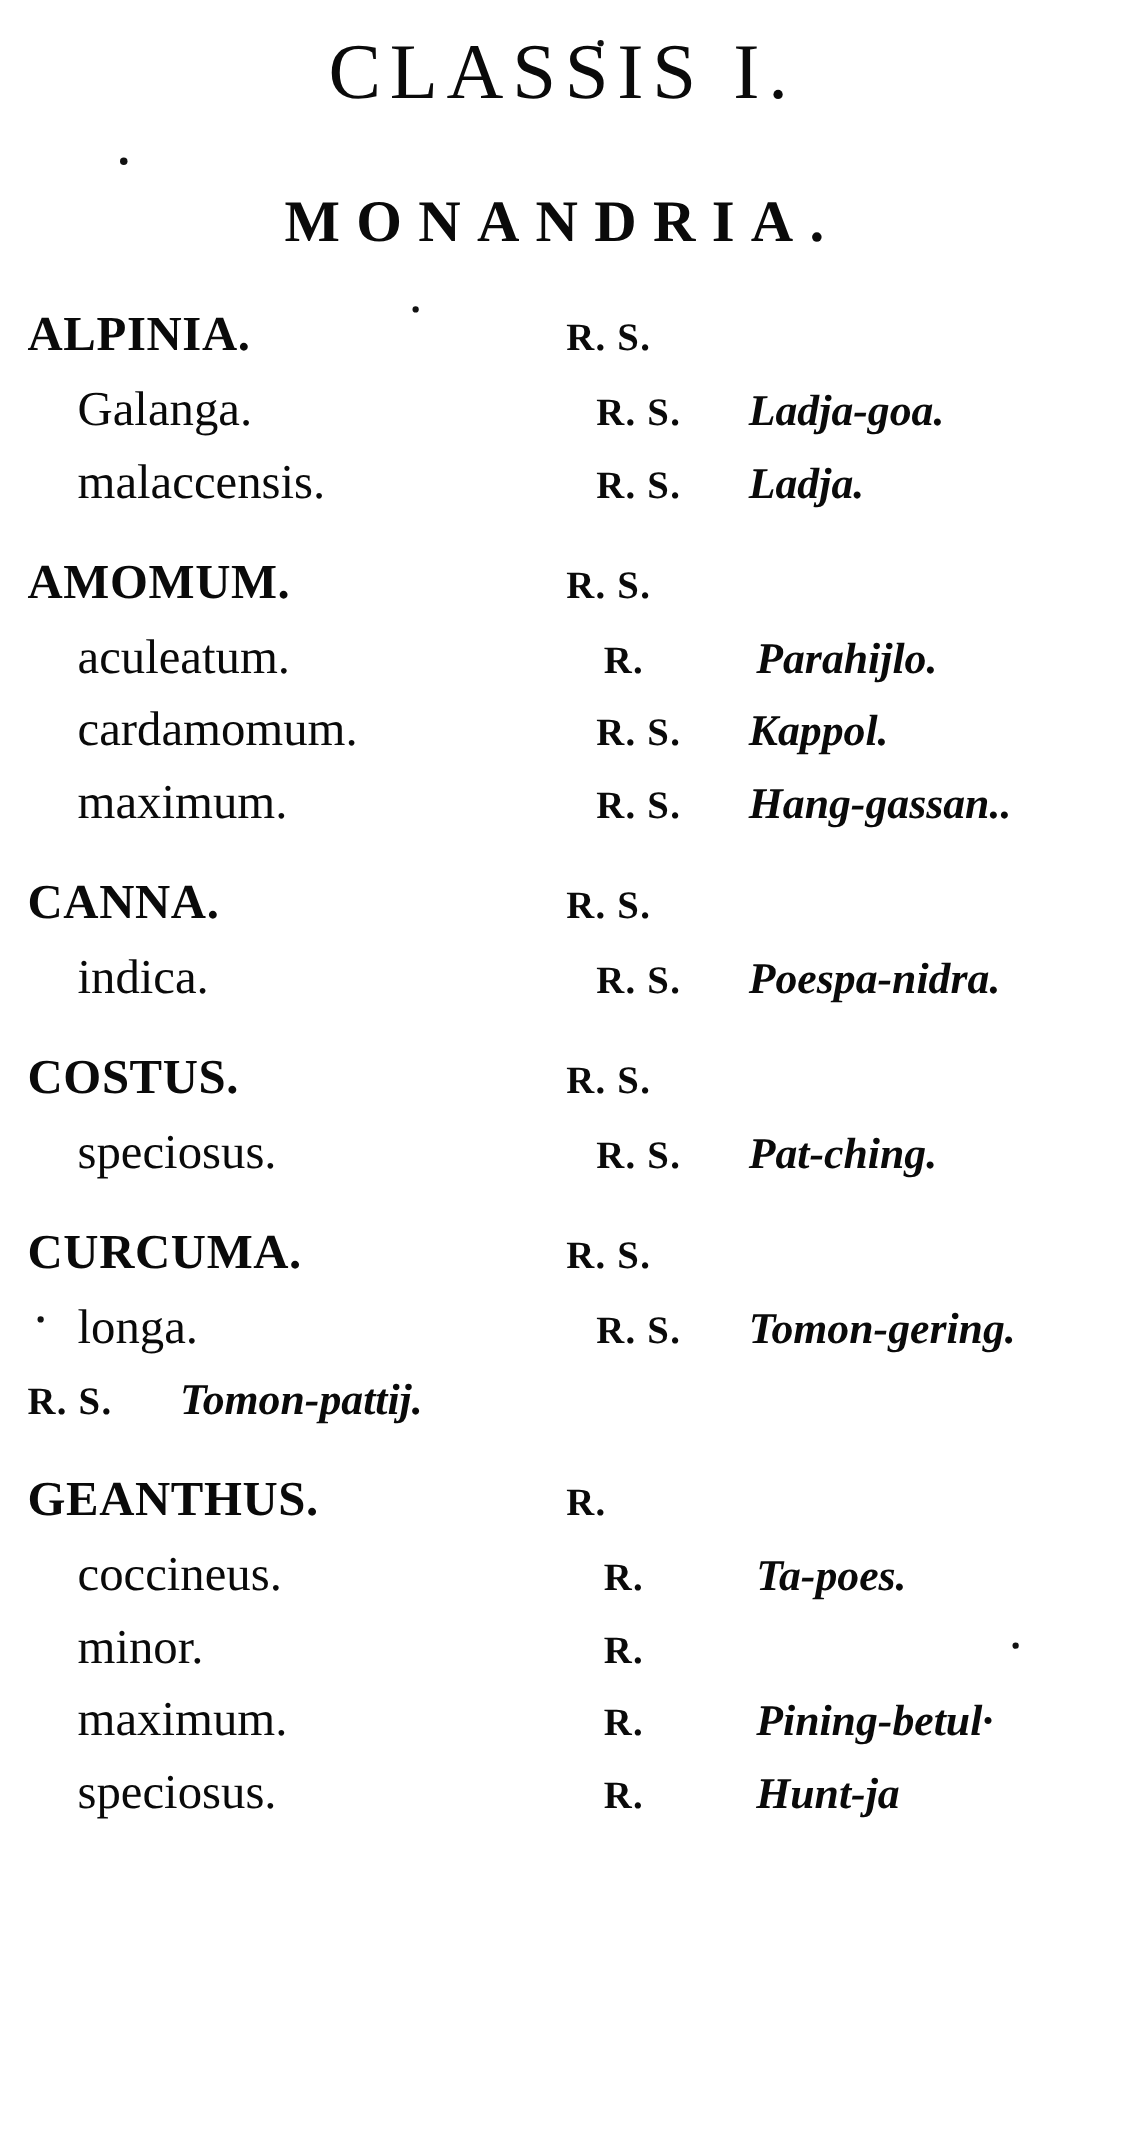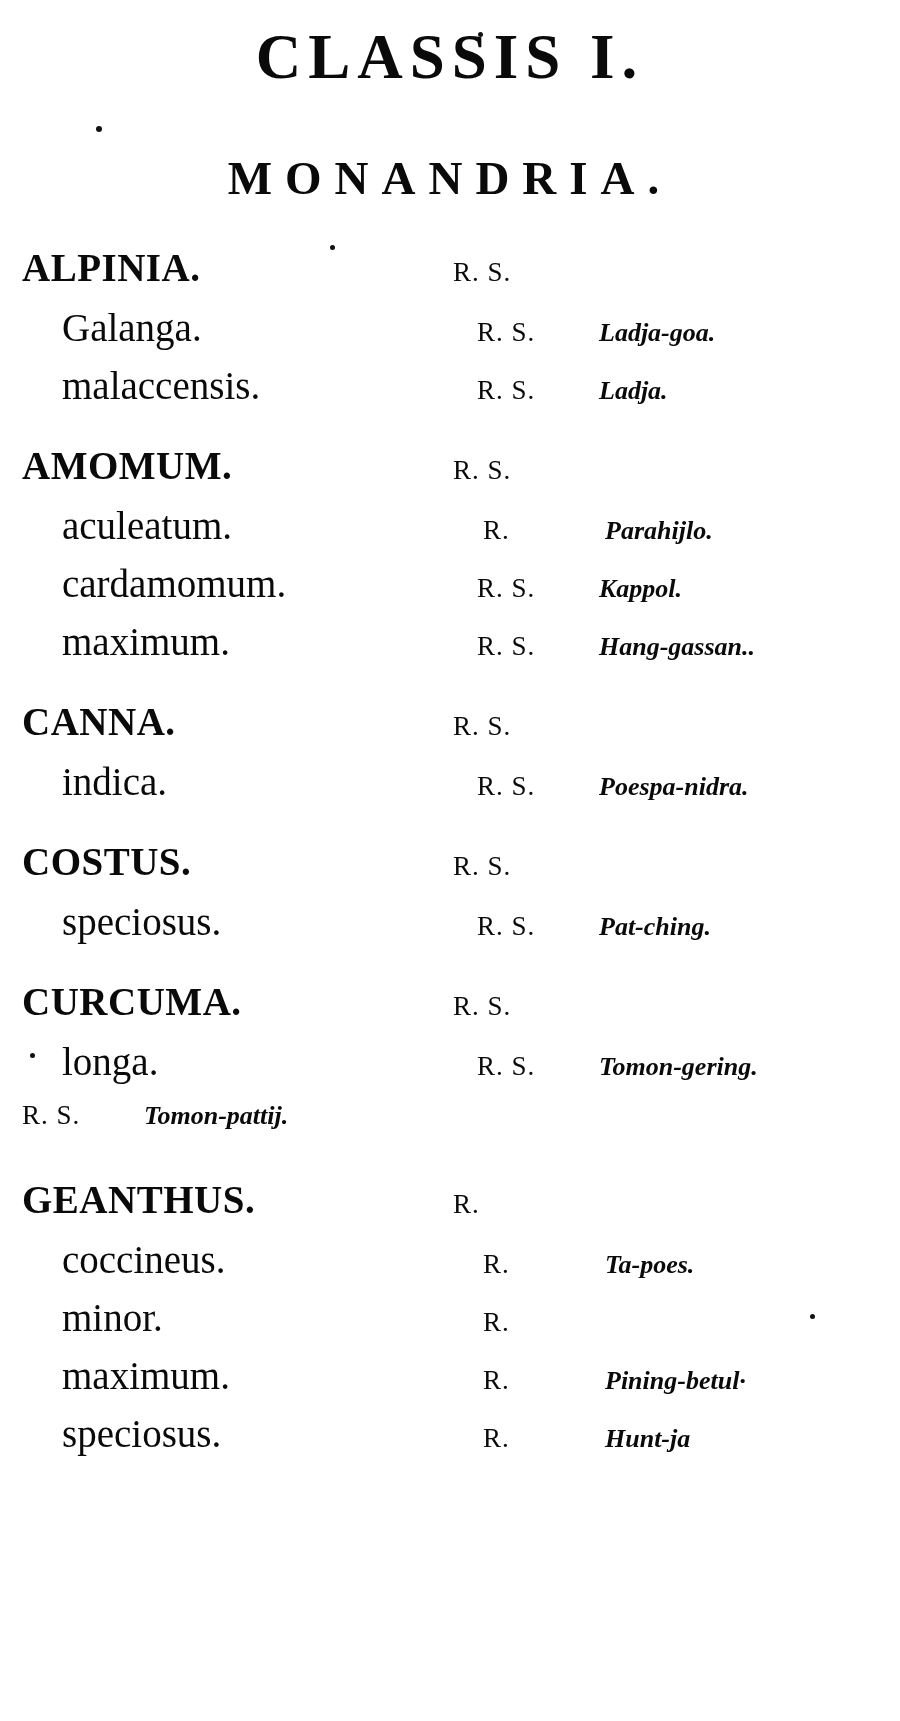--- a/index.html
+++ b/index.html
@@ -19,21 +19,21 @@
     width: 900px;
     height: 1721px;
     position: relative;
     padding: 0;
     box-sizing: border-box;
   }
   .classis {
     text-align: center;
     font-family: "Liberation Serif", serif;
     font-size: 63px;
-    font-weight: bold;
+    font-weight: normal;
     letter-spacing: 7px;
     margin-top: 26px;
     line-height: 1.0;
   }
   .monandria {
     text-align: center;
     font-family: "Liberation Serif", serif;
     font-size: 47px;
     font-weight: bold;
     letter-spacing: 13px;
@@ -68,31 +68,31 @@
     font-weight: bold;
     letter-spacing: 0.5px;
   }
   .species .name {
     padding-left: 40px;
     font-weight: normal;
   }
   .ref {
     width: 122px;
     flex: 0 0 122px;
-    font-size: 27px;
-    font-weight: normal;
+    font-size: 31px;
+    font-weight: bold;
     letter-spacing: 1px;
     white-space: nowrap;
   }
   .ref.indent {
     padding-left: 6px;
   }
   .vernacular {
     flex: 1 1 auto;
-    font-size: 26px;
+    font-size: 35px;
     font-style: italic;
     font-weight: bold;
     white-space: nowrap;
     letter-spacing: 0px;
   }
   .speck {
     position: absolute;
     background: #111;
     border-radius: 50%;
   }

